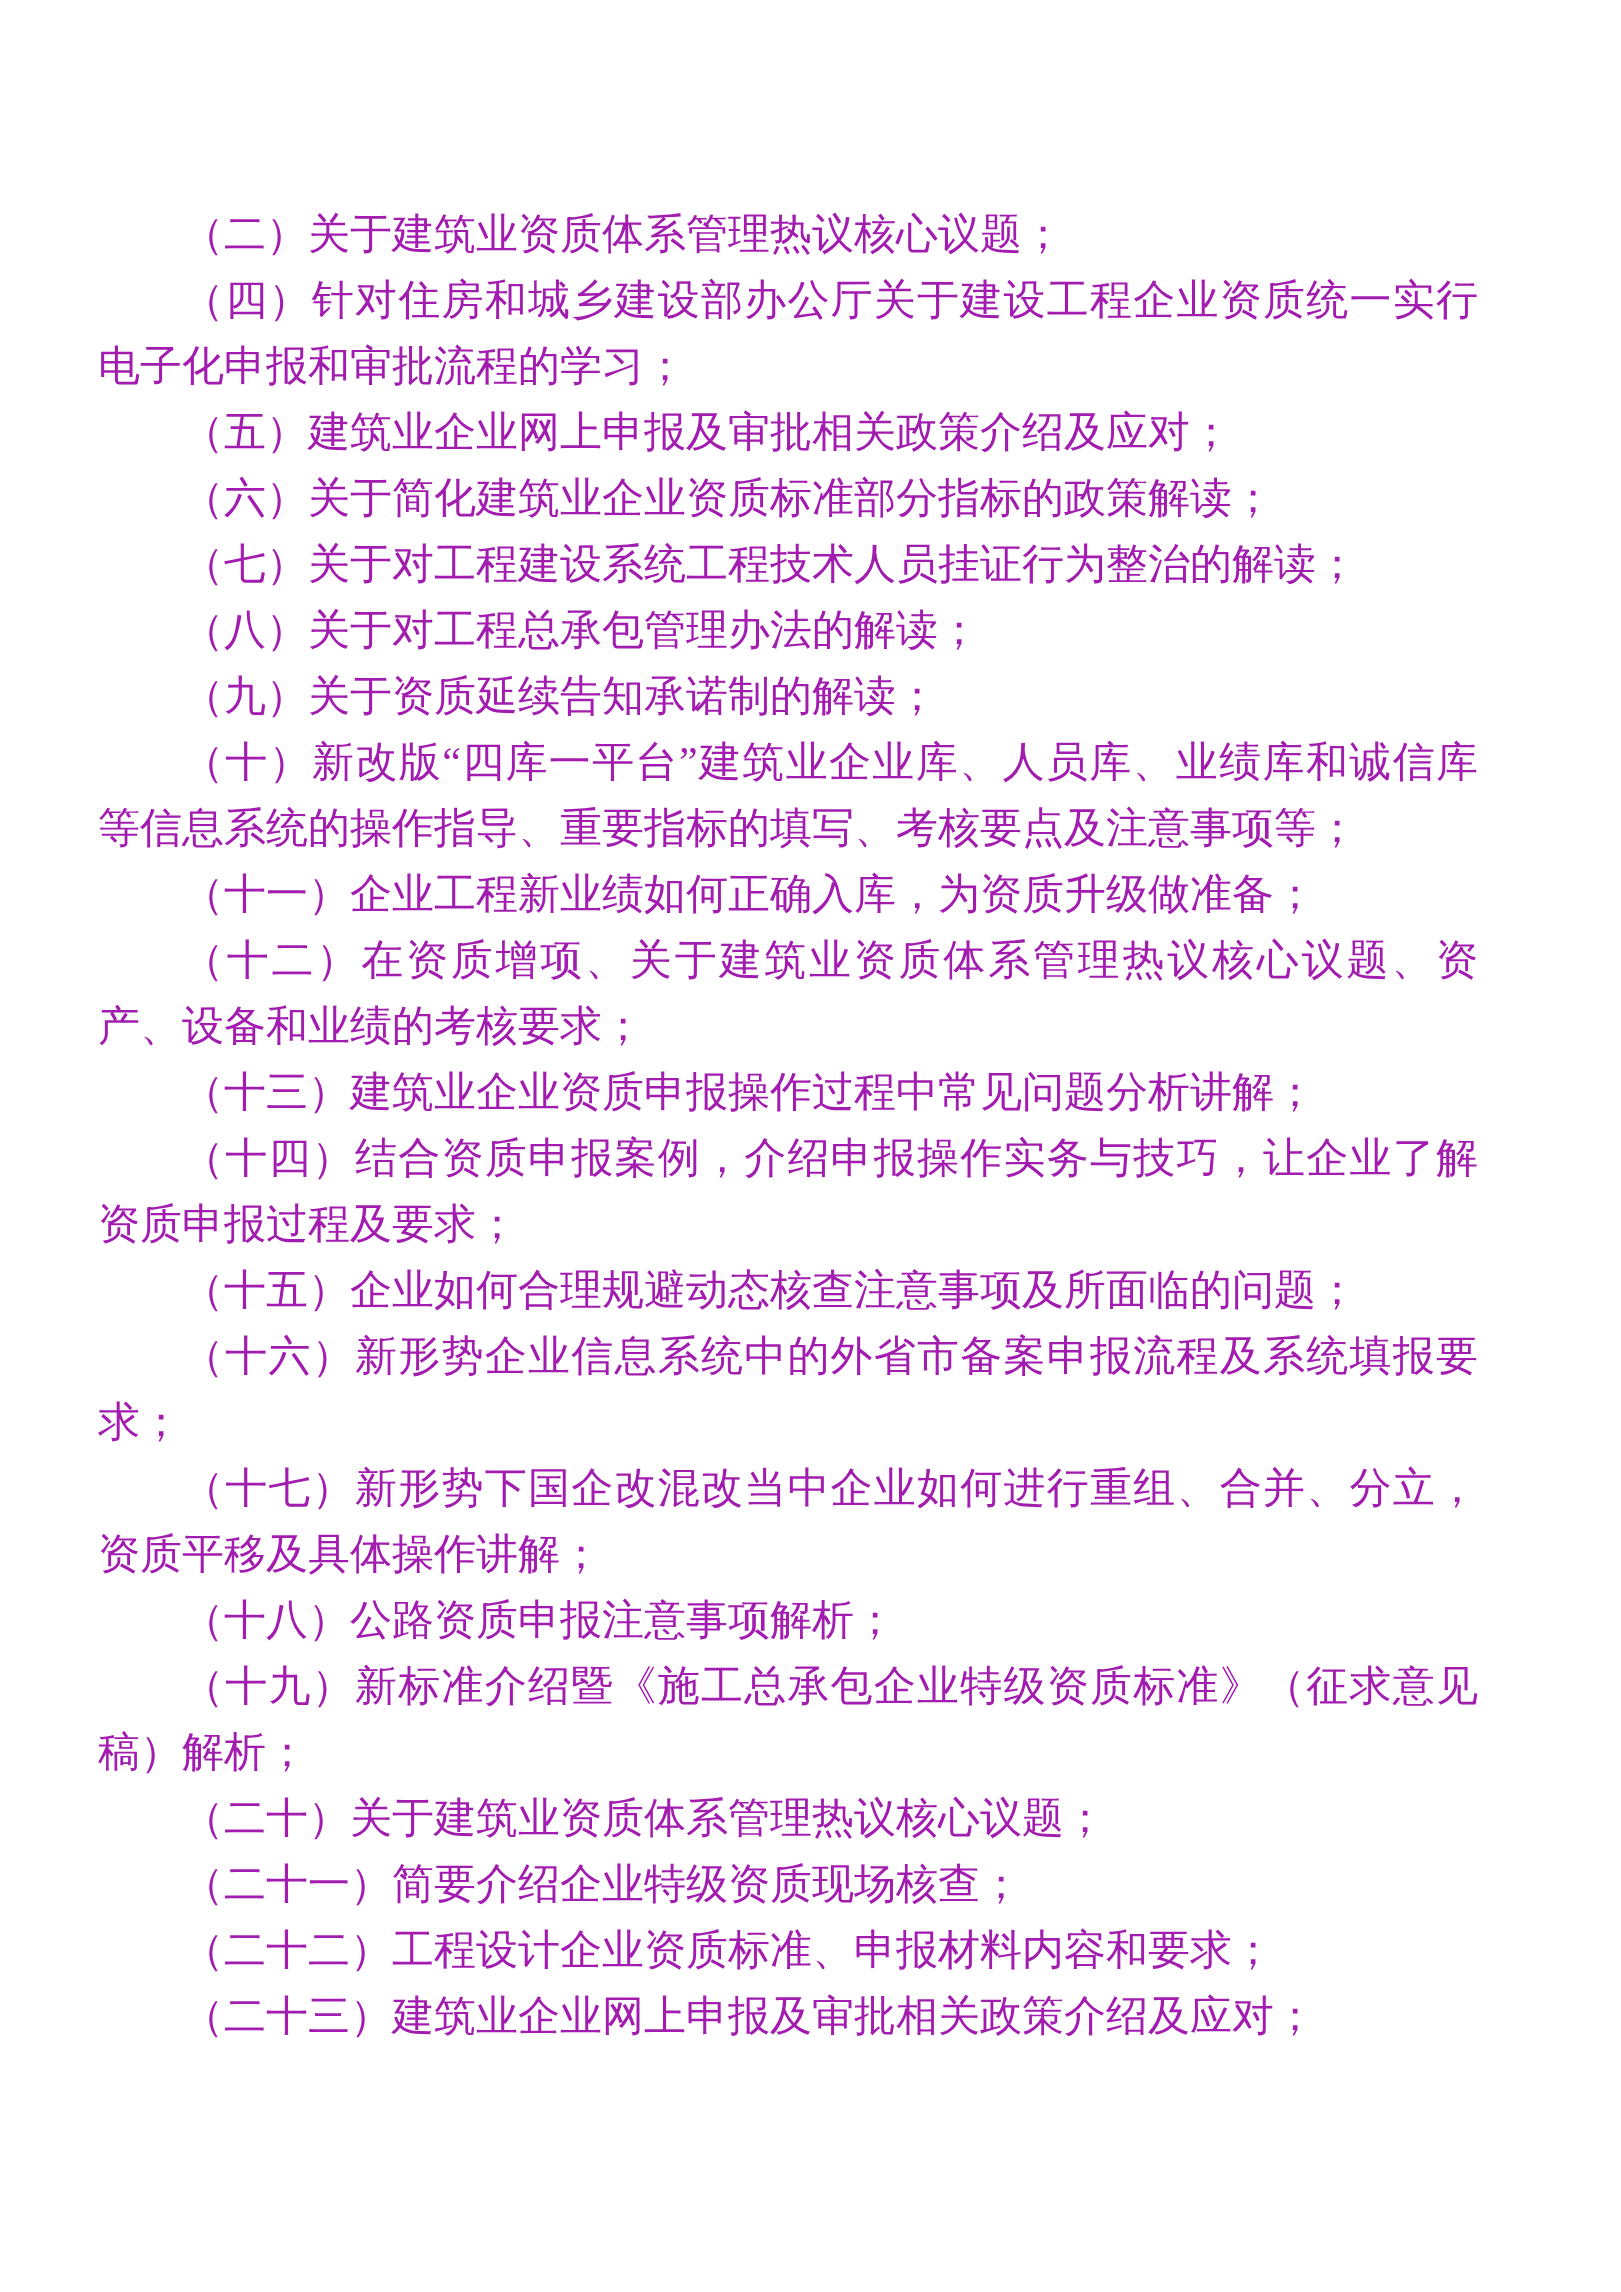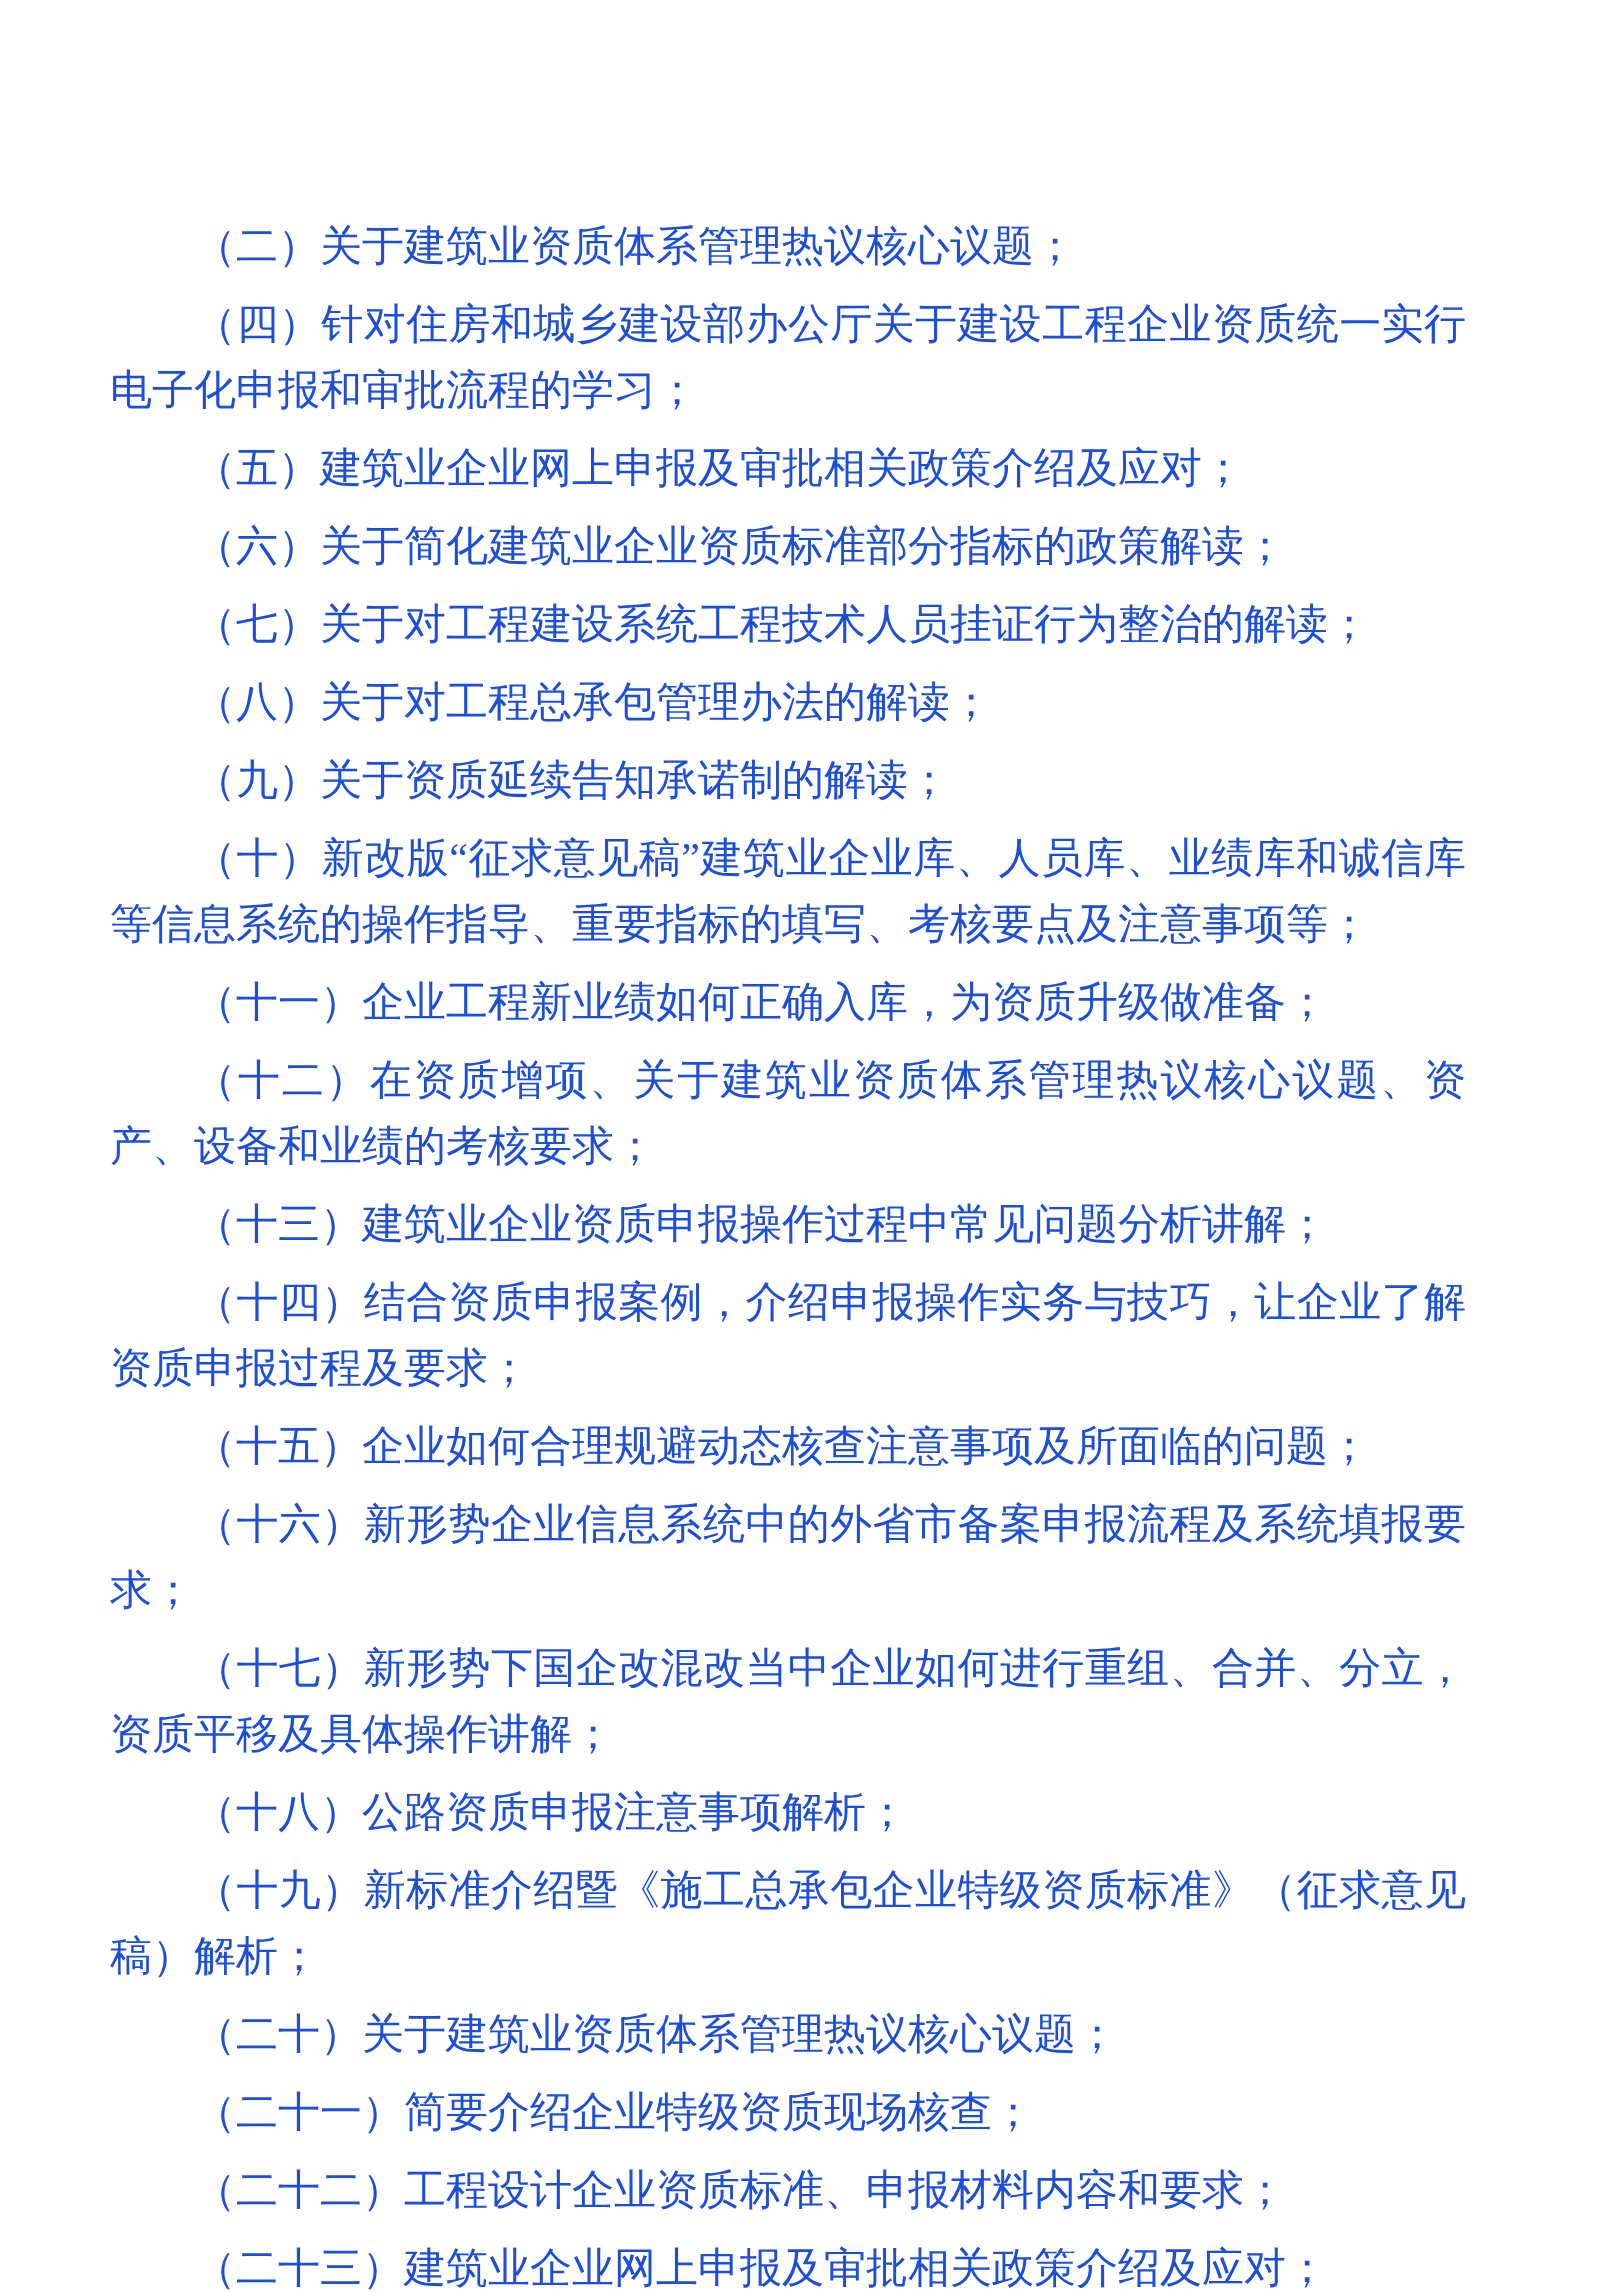--- a/index.html
+++ b/index.html
@@ -13,47 +13,47 @@
     height: 2293px;
     background: #ffffff;
     box-sizing: border-box;
     padding: 201px 143px 0 98px;
     overflow: hidden;
   }
   .doc-body {
     width: 100%;
   }
   .para {
-    margin: 12px;
+    margin: 0;
     padding: 0;
     font-family: "Liberation Serif", "DejaVu Serif", serif;
     font-size: 42px;
     line-height: 66px;
-    color: #1d4ed8;
+    color: #a21caf;
     text-indent: 2em;
     text-align: justify;
     text-justify: inter-character;
     word-break: break-all;
     overflow-wrap: break-word;
     letter-spacing: 0px;
   }
 </style>
 </head>
 <body>
 
 <div class="page">
   <div class="doc-body" id="doc-body">
       <p class="para">（二）关于建筑业资质体系管理热议核心议题；</p>
       <p class="para">（四）针对住房和城乡建设部办公厅关于建设工程企业资质统一实行电子化申报和审批流程的学习；</p>
       <p class="para">（五）建筑业企业网上申报及审批相关政策介绍及应对；</p>
       <p class="para">（六）关于简化建筑业企业资质标准部分指标的政策解读；</p>
       <p class="para">（七）关于对工程建设系统工程技术人员挂证行为整治的解读；</p>
       <p class="para">（八）关于对工程总承包管理办法的解读；</p>
       <p class="para">（九）关于资质延续告知承诺制的解读；</p>
-      <p class="para">（十）新改版“征求意见稿”建筑业企业库、人员库、业绩库和诚信库等信息系统的操作指导、重要指标的填写、考核要点及注意事项等；</p>
+      <p class="para">（十）新改版“四库一平台”建筑业企业库、人员库、业绩库和诚信库等信息系统的操作指导、重要指标的填写、考核要点及注意事项等；</p>
       <p class="para">（十一）企业工程新业绩如何正确入库，为资质升级做准备；</p>
       <p class="para">（十二）在资质增项、关于建筑业资质体系管理热议核心议题、资产、设备和业绩的考核要求；</p>
       <p class="para">（十三）建筑业企业资质申报操作过程中常见问题分析讲解；</p>
       <p class="para">（十四）结合资质申报案例，介绍申报操作实务与技巧，让企业了解资质申报过程及要求；</p>
       <p class="para">（十五）企业如何合理规避动态核查注意事项及所面临的问题；</p>
       <p class="para">（十六）新形势企业信息系统中的外省市备案申报流程及系统填报要求；</p>
       <p class="para">（十七）新形势下国企改混改当中企业如何进行重组、合并、分立，资质平移及具体操作讲解；</p>
       <p class="para">（十八）公路资质申报注意事项解析；</p>
       <p class="para">（十九）新标准介绍暨《施工总承包企业特级资质标准》（征求意见稿）解析；</p>
       <p class="para">（二十）关于建筑业资质体系管理热议核心议题；</p>

